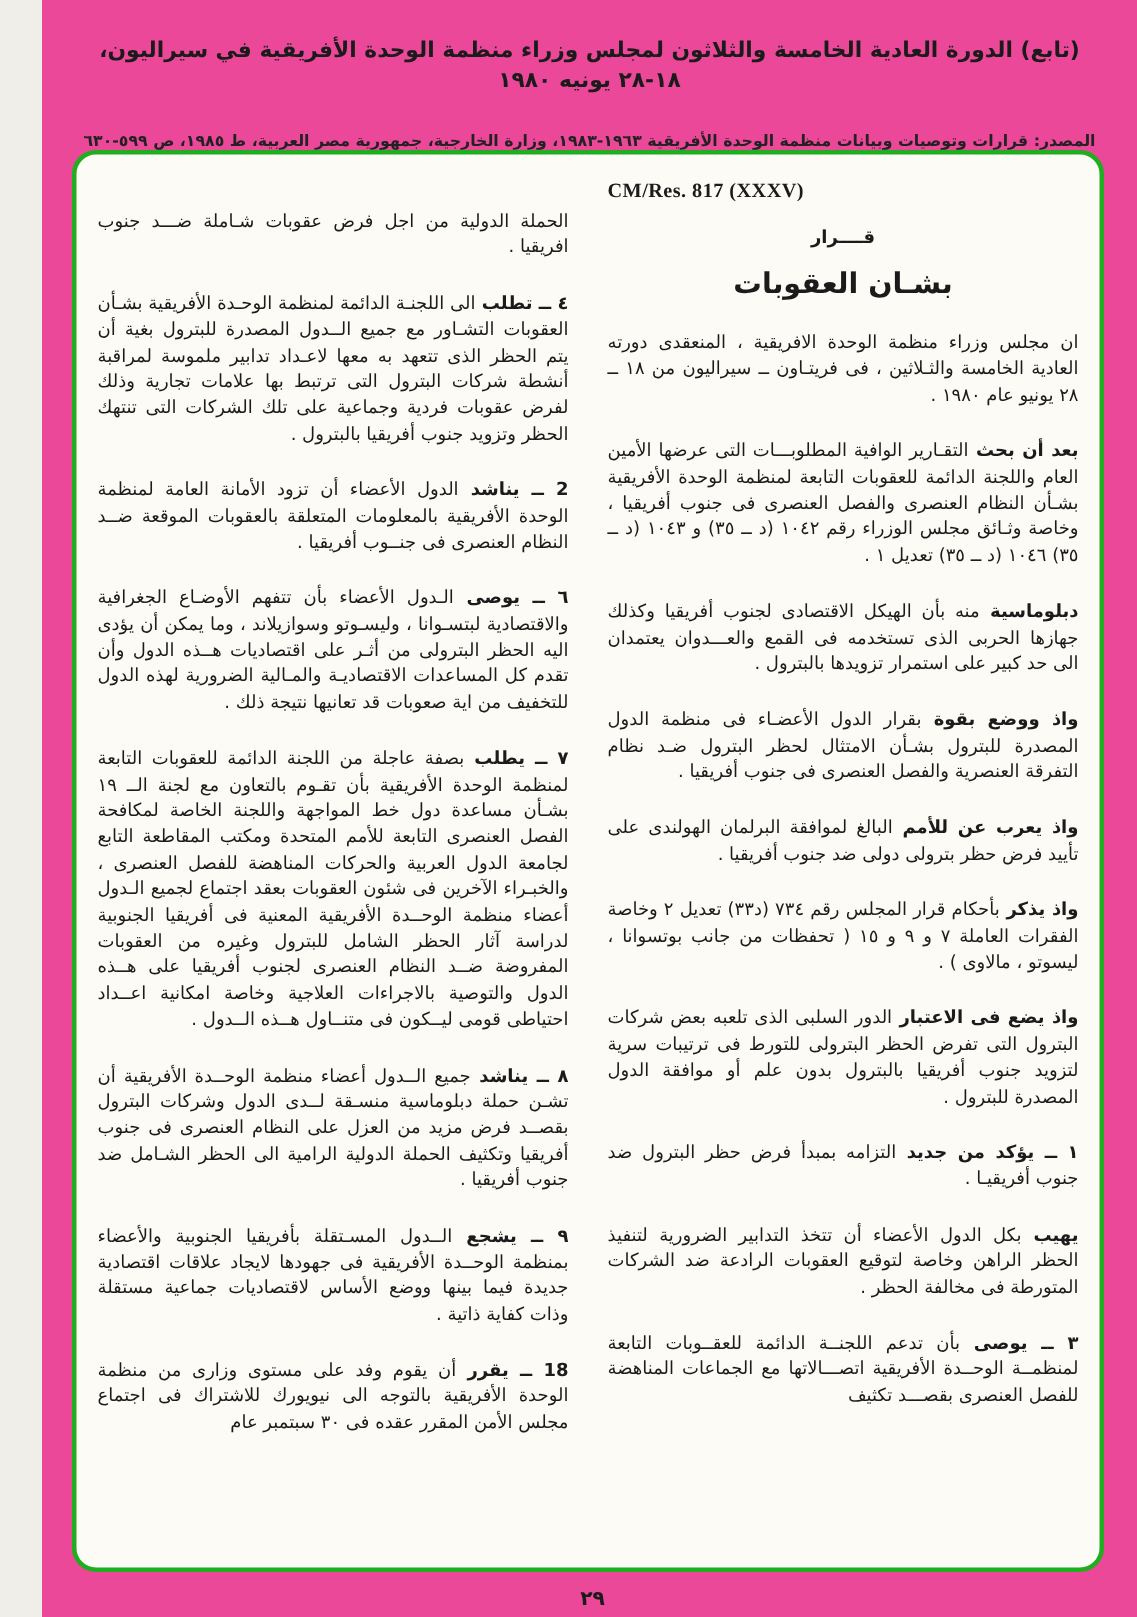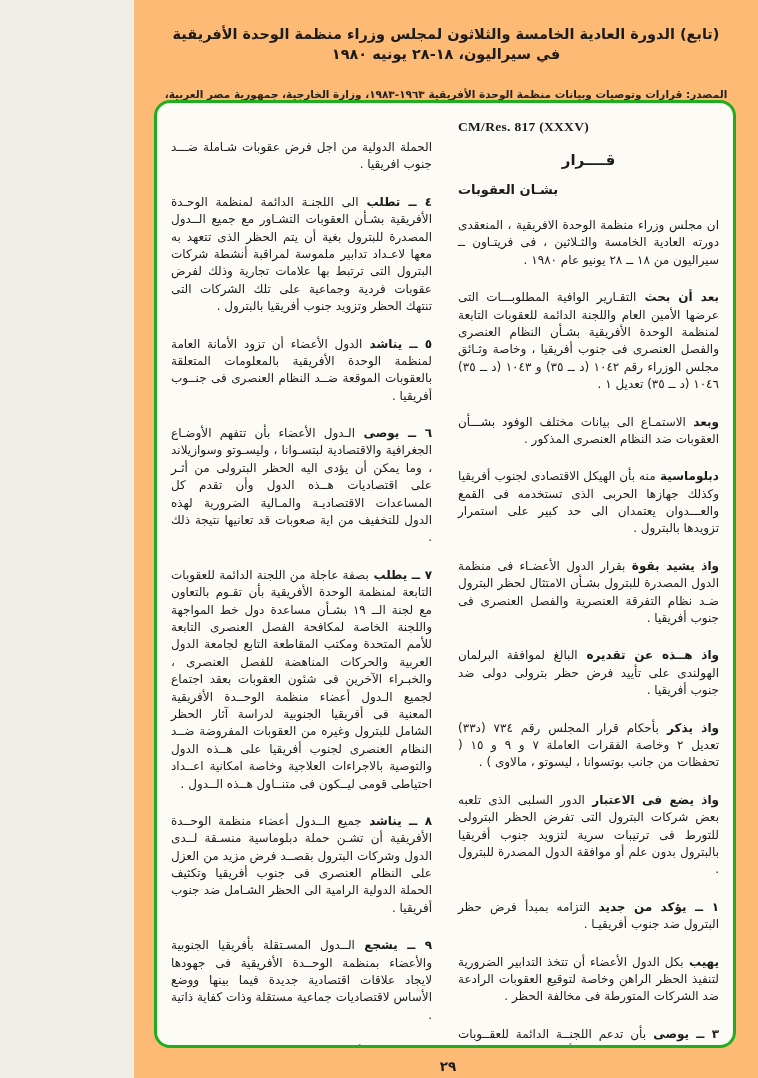--- a/index.html
+++ b/index.html
@@ -3,23 +3,23 @@
 <meta charset="utf-8">
 <style>
   * { box-sizing: border-box; margin: 0; padding: 0; }
   html, body { width: 758px; height: 1078px; }
   body {
     background: #efeee8;
     font-family: "DejaVu Sans", sans-serif;
   }
   .page {
     position: relative;
-    width: 624px;
+    width: 730px;
     height: 1078px;
-    background: #fdba74;
+    background: #ec4899;
     color: #1b1b1b;
     direction: rtl;
     overflow: hidden;
   }
   .page-header {
     padding: 24px 26px 0 26px;
     text-align: center;
   }
   .header-title {
     font-weight: bold;
@@ -55,29 +55,29 @@
     text-align: left;
     font-family: Liberation Serif, serif;
     font-weight: bold;
     font-size: 13.5px;
     margin-bottom: 16px;
     letter-spacing: .3px;
   }
   .res-title {
     text-align: center;
     font-weight: bold;
-    font-size: 15px;
+    font-size: 12px;
     margin-bottom: 13px;
     letter-spacing: 1px;
   }
   .res-subtitle {
     font-weight: bold;
-    font-size: 13px;
+    font-size: 19px;
     margin-bottom: 13px;
-    text-align: left;
+    text-align: center;
   }
   .para {
     font-size: 12px;
     line-height: 1.45;
     text-align: justify;
     margin-bottom: 8px;
     margin-top: 20px;
   }
   .para b { font-weight: bold; }
   .page-num {
@@ -102,37 +102,36 @@
   <section class="res-box">
     <div class="columns">
 
       <div class="col">
         <div class="ref">CM/Res. 817 (XXXV)</div>
         <div class="res-title">قــــرار</div>
         <div class="res-subtitle">بشـان العقوبات</div>
         <div id="right-paragraphs">
             <p class="para">ان مجلس وزراء منظمة الوحدة الافريقية ، المنعقدى دورته العادية الخامسة والثـلاثين ، فى فريتـاون ــ سيراليون من ١٨ ــ ٢٨ يونيو عام ١٩٨٠ .</p>
             <p class="para"><b>بعد أن بحث </b>التقـارير الوافية المطلوبـــات التى عرضها الأمين العام واللجنة الدائمة للعقوبات التابعة لمنظمة الوحدة الأفريقية بشـأن النظام العنصرى والفصل العنصرى فى جنوب أفريقيا ، وخاصة وثـائق مجلس الوزراء رقم ١٠٤٢ (د ــ ٣٥) و ١٠٤٣ (د ــ ٣٥) ١٠٤٦ (د ــ ٣٥) تعديل ١ .</p>
-            <p class="para"><b>وبعد </b>الاستمـاع الى بيانات مختلف الوفود بشـــأن العقوبات ضد النظام العنصرى المذكور .</p>
             <p class="para"><b>دبلوماسية </b>منه بأن الهيكل الاقتصادى لجنوب أفريقيا وكذلك جهازها الحربى الذى تستخدمه فى القمع والعـــدوان يعتمدان الى حد كبير على استمرار تزويدها بالبترول .</p>
-            <p class="para"><b>واذ يشيد بقوة </b>بقرار الدول الأعضـاء فى منظمة الدول المصدرة للبترول بشـأن الامتثال لحظر البترول ضـد نظام التفرقة العنصرية والفصل العنصرى فى جنوب أفريقيا .</p>
-            <p class="para"><b>واذ هــذه عن تقديره </b>البالغ لموافقة البرلمان الهولندى على تأييد فرض حظر بترولى دولى ضد جنوب أفريقيا .</p>
+            <p class="para"><b>واذ ووضع بقوة </b>بقرار الدول الأعضـاء فى منظمة الدول المصدرة للبترول بشـأن الامتثال لحظر البترول ضـد نظام التفرقة العنصرية والفصل العنصرى فى جنوب أفريقيا .</p>
+            <p class="para"><b>واذ يعرب عن للأمم </b>البالغ لموافقة البرلمان الهولندى على تأييد فرض حظر بترولى دولى ضد جنوب أفريقيا .</p>
             <p class="para"><b>واذ يذكر </b>بأحكام قرار المجلس رقم ٧٣٤ (د٣٣) تعديل ٢ وخاصة الفقرات العاملة ٧ و ٩ و ١٥ ( تحفظات من جانب بوتسوانا ، ليسوتو ، مالاوى ) .</p>
             <p class="para"><b>واذ يضع فى الاعتبار </b>الدور السلبى الذى تلعبه بعض شركات البترول التى تفرض الحظر البترولى للتورط فى ترتيبات سرية لتزويد جنوب أفريقيا بالبترول بدون علم أو موافقة الدول المصدرة للبترول .</p>
             <p class="para"><b>١ ــ يؤكد من جديد </b>التزامه بمبدأ فرض حظر البترول ضد جنوب أفريقيـا .</p>
             <p class="para"><b>يهيب </b>بكل الدول الأعضاء أن تتخذ التدابير الضرورية لتنفيذ الحظر الراهن وخاصة لتوقيع العقوبات الرادعة ضد الشركات المتورطة فى مخالفة الحظر .</p>
             <p class="para"><b>٣ ــ يوصى </b>بأن تدعم اللجنــة الدائمة للعقــوبات التابعة لمنظمــة الوحــدة الأفريقية اتصـــالاتها مع الجماعات المناهضة للفصل العنصرى بقصـــد تكثيف</p>
           </div>
       </div>
 
       <div class="col">
         <div id="left-paragraphs">
             <p class="para">الحملة الدولية من اجل فرض عقوبات شـاملة ضـــد جنوب افريقيا .</p>
             <p class="para"><b>٤ ــ تطلب </b>الى اللجنـة الدائمة لمنظمة الوحـدة الأفريقية بشـأن العقوبات التشـاور مع جميع الــدول المصدرة للبترول بغية أن يتم الحظر الذى تتعهد به معها لاعـداد تدابير ملموسة لمراقبة أنشطة شركات البترول التى ترتبط بها علامات تجارية وذلك لفرض عقوبات فردية وجماعية على تلك الشركات التى تنتهك الحظر وتزويد جنوب أفريقيا بالبترول .</p>
-            <p class="para"><b>٥ ــ يناشد </b>الدول الأعضاء أن تزود الأمانة العامة لمنظمة الوحدة الأفريقية بالمعلومات المتعلقة بالعقوبات الموقعة ضــد النظام العنصرى فى جنــوب أفريقيا .</p>
+            <p class="para"><b>2 ــ يناشد </b>الدول الأعضاء أن تزود الأمانة العامة لمنظمة الوحدة الأفريقية بالمعلومات المتعلقة بالعقوبات الموقعة ضــد النظام العنصرى فى جنــوب أفريقيا .</p>
             <p class="para"><b>٦ ــ يوصى </b>الـدول الأعضاء بأن تتفهم الأوضـاع الجغرافية والاقتصادية لبتسـوانا ، وليسـوتو وسوازيلاند ، وما يمكن أن يؤدى اليه الحظر البترولى من أثـر على اقتصاديات هــذه الدول وأن تقدم كل المساعدات الاقتصاديـة والمـالية الضرورية لهذه الدول للتخفيف من اية صعوبات قد تعانيها نتيجة ذلك .</p>
             <p class="para"><b>٧ ــ يطلب </b>بصفة عاجلة من اللجنة الدائمة للعقوبات التابعة لمنظمة الوحدة الأفريقية بأن تقـوم بالتعاون مع لجنة الــ ١٩ بشـأن مساعدة دول خط المواجهة واللجنة الخاصة لمكافحة الفصل العنصرى التابعة للأمم المتحدة ومكتب المقاطعة التابع لجامعة الدول العربية والحركات المناهضة للفصل العنصرى ، والخبـراء الآخرين فى شئون العقوبات بعقد اجتماع لجميع الـدول أعضاء منظمة الوحــدة الأفريقية المعنية فى أفريقيا الجنوبية لدراسة آثار الحظر الشامل للبترول وغيره من العقوبات المفروضة ضــد النظام العنصرى لجنوب أفريقيا على هــذه الدول والتوصية بالاجراءات العلاجية وخاصة امكانية اعــداد احتياطى قومى ليــكون فى متنــاول هــذه الــدول .</p>
             <p class="para"><b>٨ ــ يناشد </b>جميع الــدول أعضاء منظمة الوحــدة الأفريقية أن تشـن حملة دبلوماسية منسـقة لــدى الدول وشركات البترول بقصــد فرض مزيد من العزل على النظام العنصرى فى جنوب أفريقيا وتكثيف الحملة الدولية الرامية الى الحظر الشـامل ضد جنوب أفريقيا .</p>
             <p class="para"><b>٩ ــ يشجع </b>الــدول المسـتقلة بأفريقيا الجنوبية والأعضاء بمنظمة الوحــدة الأفريقية فى جهودها لايجاد علاقات اقتصادية جديدة فيما بينها ووضع الأساس لاقتصاديات جماعية مستقلة وذات كفاية ذاتية .</p>
             <p class="para"><b>18 ــ يقرر </b>أن يقوم وفد على مستوى وزارى من منظمة الوحدة الأفريقية بالتوجه الى نيويورك للاشتراك فى اجتماع مجلس الأمن المقرر عقده فى ٣٠ سبتمبر عام</p>
           </div>
       </div>
 
     </div>
   </section>

